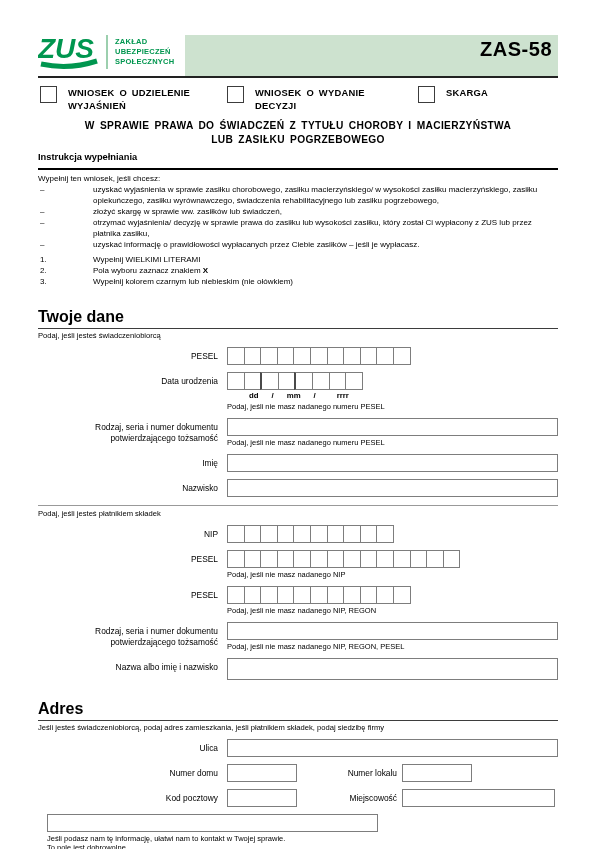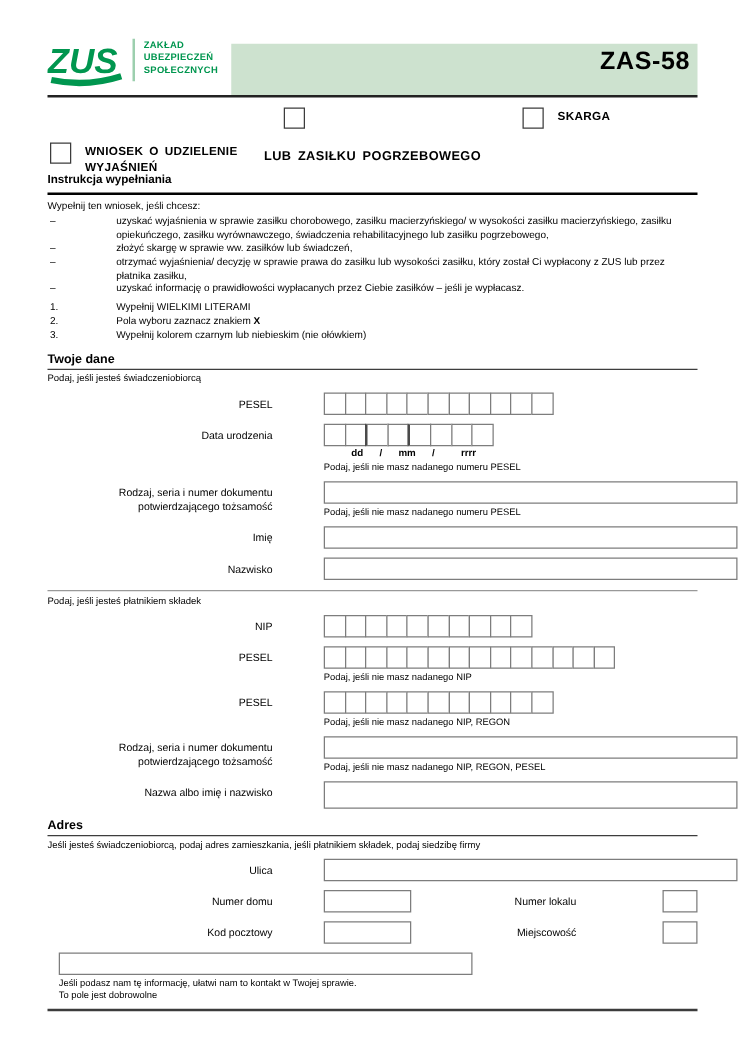--- a/index.html
+++ b/index.html
@@ -6,51 +6,51 @@
   .page {
     position:relative; width:600px; height:849px; background:#ffffff;
     font-family:"Liberation Sans","DejaVu Sans",sans-serif; color:#000;
     margin:0 auto; overflow:hidden;
   }
   .content { position:absolute; left:38px; top:30px; width:520px; }
 
   
   .header { position:relative; height:46px; border-bottom:2px solid #222; }
   .band { position:absolute; left:147px; right:0; top:5px; bottom:0; background:#cde2cf; }
-  .logo { position:absolute; left:0; top:1px; display:flex; }
+  .logo { position:absolute; left:0; top:1px; display:flex; align-items:center; }
   .logo-sep { width:2px; height:34px; background:#9ccfae; margin:0 7px 0 4px; }
   .logo-name { color:#00964f; font-size:7.5px; font-weight:bold; line-height:1.3; letter-spacing:.25px; }
   .form-code { position:absolute; right:6px; top:8px; font-size:20px; font-weight:bold; letter-spacing:.5px; }
 
   
   .choices { position:relative; height:32px; margin-top:8px; }
   .choice { position:absolute; top:0; display:flex; }
   .cbox { width:15px; height:15px; border:1.6px solid #3c3c3c; background:#fff; flex:none; }
   .clabel { margin-left:11px; font-weight:bold; font-size:9.4px; line-height:1.35; letter-spacing:.25px; word-spacing:2px; padding-top:1px; }
-  .choice1 { left:2px;margin-top:28px; }  .choice1 .clabel { width:140px; }
+  .choice1 { left:2px; }  .choice1 .clabel { width:140px; }
   .choice2 { left:189px; } .choice2 .clabel { width:130px; }
   .choice3 { left:380px; }
 
   .form-title { text-align:center; font-weight:bold; font-size:10.2px; line-height:1.35; letter-spacing:.35px; word-spacing:2px; margin:1px 0 5px; }
 
   .instr-head { font-size:9.3px; font-weight:bold; border-bottom:2px solid #000; padding-bottom:6px; }
 
   .body-text { font-size:8px; line-height:1.37; margin-top:4px; }
   .ilist { margin:1px 0 0 0; }
   .li { display:flex; }
   .li .mark { flex:none; width:13px; padding-left:2px; }
   .li .txt { flex:1;margin-left:40px; }
   .nlist { margin-top:4px; }
 
   
-  .sec-head { font-size:10px; font-weight:bold; border-bottom:1.6px solid #3d3d3d; padding-bottom:2px; margin-top:8px; }
+  .sec-head { font-size:16px; font-weight:bold; border-bottom:1.6px solid #3d3d3d; padding-bottom:2px; margin-top:20px; }
   .sec-note { font-size:7.6px; margin:2px 0 7px; }
 
   
-  .frow { display:flex; align-items:flex-start; margin-bottom:7px;gap:32px; }
+  .frow { display:flex; align-items:flex-start; margin-bottom:7px; }
   .flabel { flex:none; width:180px; text-align:right; font-size:8.4px; line-height:1.3; padding-top:4px; }
   .fwrap { margin-left:9px; }
   .cells { display:flex; }
   .cell { flex:none; width:15.6px; height:16px; border:1px solid #7d7d7d; margin-left:-1px; background:#fff; }
   .cell:first-child { margin-left:0; }
   .cells-date .cell:nth-child(3), .cells-date .cell:nth-child(5) { border-left-width:2px; border-left-color:#4a4a4a; }
   .tfield { width:329px; height:16px; border:1px solid #7d7d7d; background:#fff; }
   .tfield.tall { height:20px; }
   .sfield { width:68px; height:16px; border:1px solid #7d7d7d; background:#fff; }
   .mfield { width:151px; height:16px; border:1px solid #7d7d7d; background:#fff; }
@@ -88,28 +88,30 @@
       <div class="form-code">ZAS-58</div>
     </div>
 
     <div class="choices">
       <div class="choice choice1">
         <div class="cbox"></div>
         <div class="clabel">WNIOSEK O UDZIELENIE WYJAŚNIEŃ</div>
       </div>
       <div class="choice choice2">
         <div class="cbox"></div>
+        <div class="clabel">WNIOSEK O WYDANIE DECYZJI</div>
       </div>
       <div class="choice choice3">
         <div class="cbox"></div>
         <div class="clabel">SKARGA</div>
       </div>
     </div>
 
     <div class="form-title">
+      <div>W SPRAWIE PRAWA DO ŚWIADCZEŃ Z TYTUŁU CHOROBY I MACIERZYŃSTWA</div>
       <div>LUB ZASIŁKU POGRZEBOWEGO</div>
     </div>
 
     <div class="instr-head">Instrukcja wypełniania</div>
     <div class="body-text">
       <div>Wypełnij ten wniosek, jeśli chcesz:</div>
       <div class="ilist">
         <div class="li">
           <span class="mark">–</span>
           <span class="txt">uzyskać wyjaśnienia w sprawie zasiłku chorobowego, zasiłku macierzyńskiego/ w wysokości zasiłku macierzyńskiego, zasiłku opiekuńczego, zasiłku wyrównawczego, świadczenia rehabilitacyjnego lub zasiłku pogrzebowego,</span>

